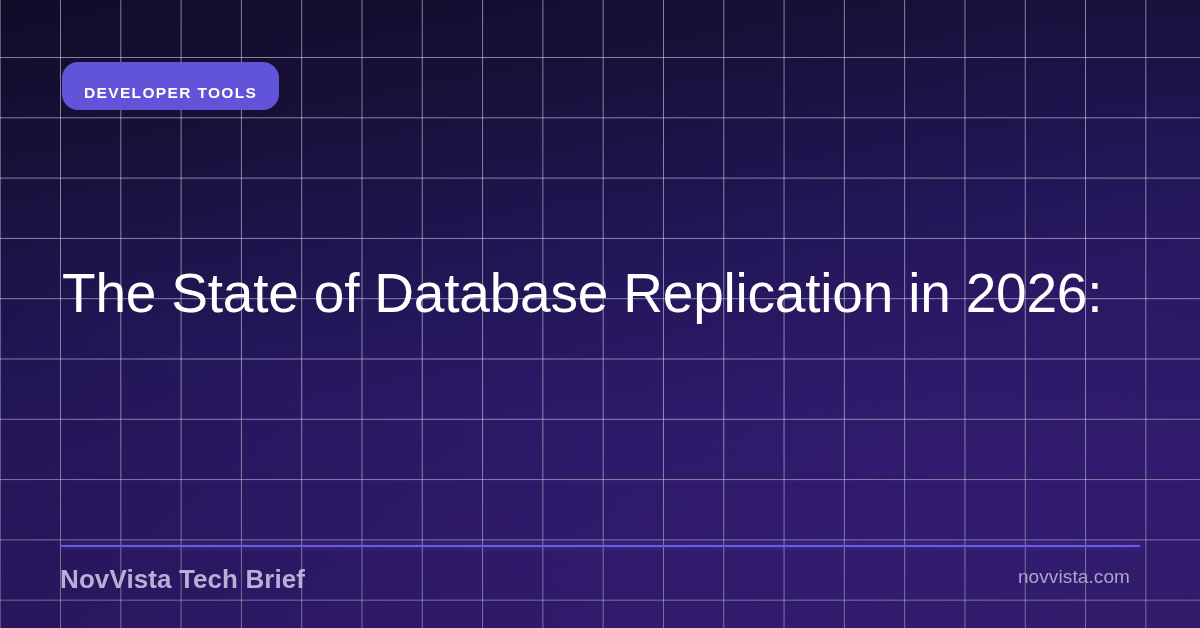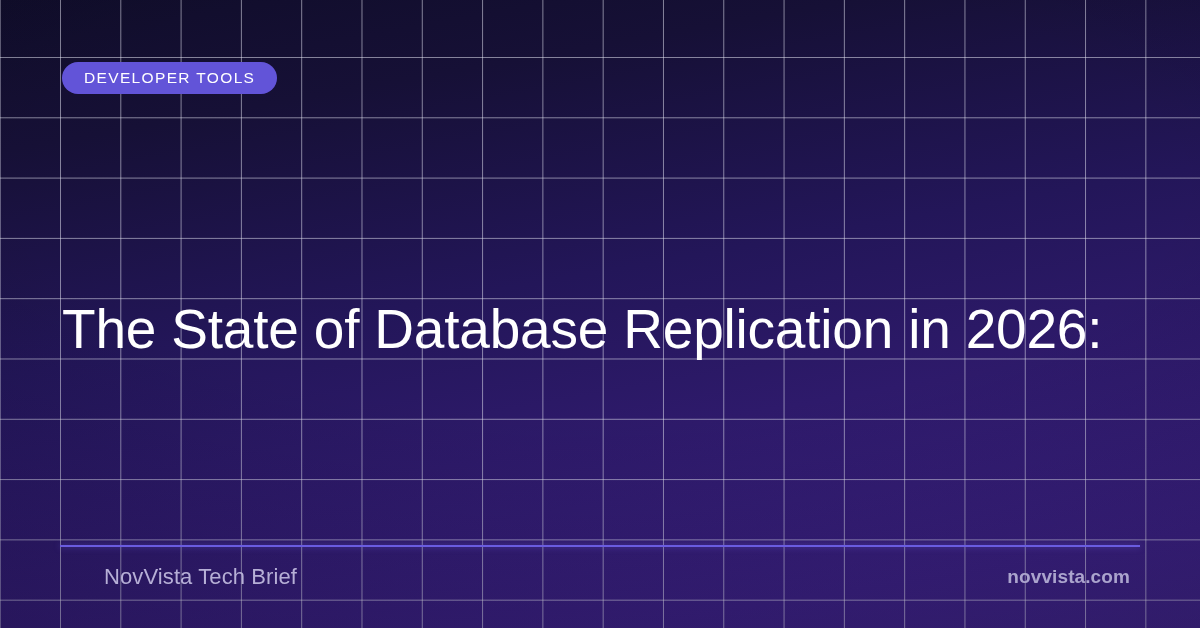--- a/index.html
+++ b/index.html
@@ -31,72 +31,71 @@
     inset: 0;
     background: radial-gradient(120% 90% at 50% 30%, rgba(0,0,0,0) 40%, rgba(5,3,20,0.30) 100%);
     pointer-events: none;
   }
 
   .badge {
     position: absolute;
     left: 62px;
     top: 62px;
     height: 32px;
-    padding: 0 22px;
+    padding: 8px 22px;
     display: flex;
-    align-items: center;
+    align-items: flex-end;
     border-radius: 16px;
     background: #6254d8;
     color: #ffffff;
     font-size: 15.5px;
     letter-spacing: 1.35px;
-    font-weight: 400;
+    font-weight: 700;
     white-space: nowrap;
   }
 
   .headline {
     position: absolute;
     left: 62px;
     top: 222px;
     width: 1090px;
     color: #ffffff;
     font-size: 55px;
     line-height: 69px;
     font-weight: 400;
     letter-spacing: -0.2px;
   }
-  .headline .ln { display: block; white-space: nowrap; margin-top: 36px; }
+  .headline .ln { display: block; white-space: nowrap; }
 
   .divider {
     position: absolute;
     left: 60px;
     top: 545px;
     width: 1080px;
     height: 2px;
     background: #6a5ce0;
     box-shadow: 0 0 6px rgba(120,105,235,0.55);
   }
 
   .footer-left {
     position: absolute;
     left: 60px;
     top: 564px;
     color: #b6afd6;
-    font-size: 22px;
-    font-weight: 400;
+    font-size: 26px;
+    font-weight: 700;
     letter-spacing: 0.1px;
-    padding-left: 44px;
   }
   .footer-right {
     position: absolute;
     right: 70px;
     top: 566px;
     color: #aba4cd;
     font-size: 19px;
-    font-weight: 700;
+    font-weight: 400;
     letter-spacing: 0.1px;
   }
 </style>
 </head>
 <body>
 
 <div class="canvas">
 
   <div class="grid"></div>
   <div class="vignette"></div>

